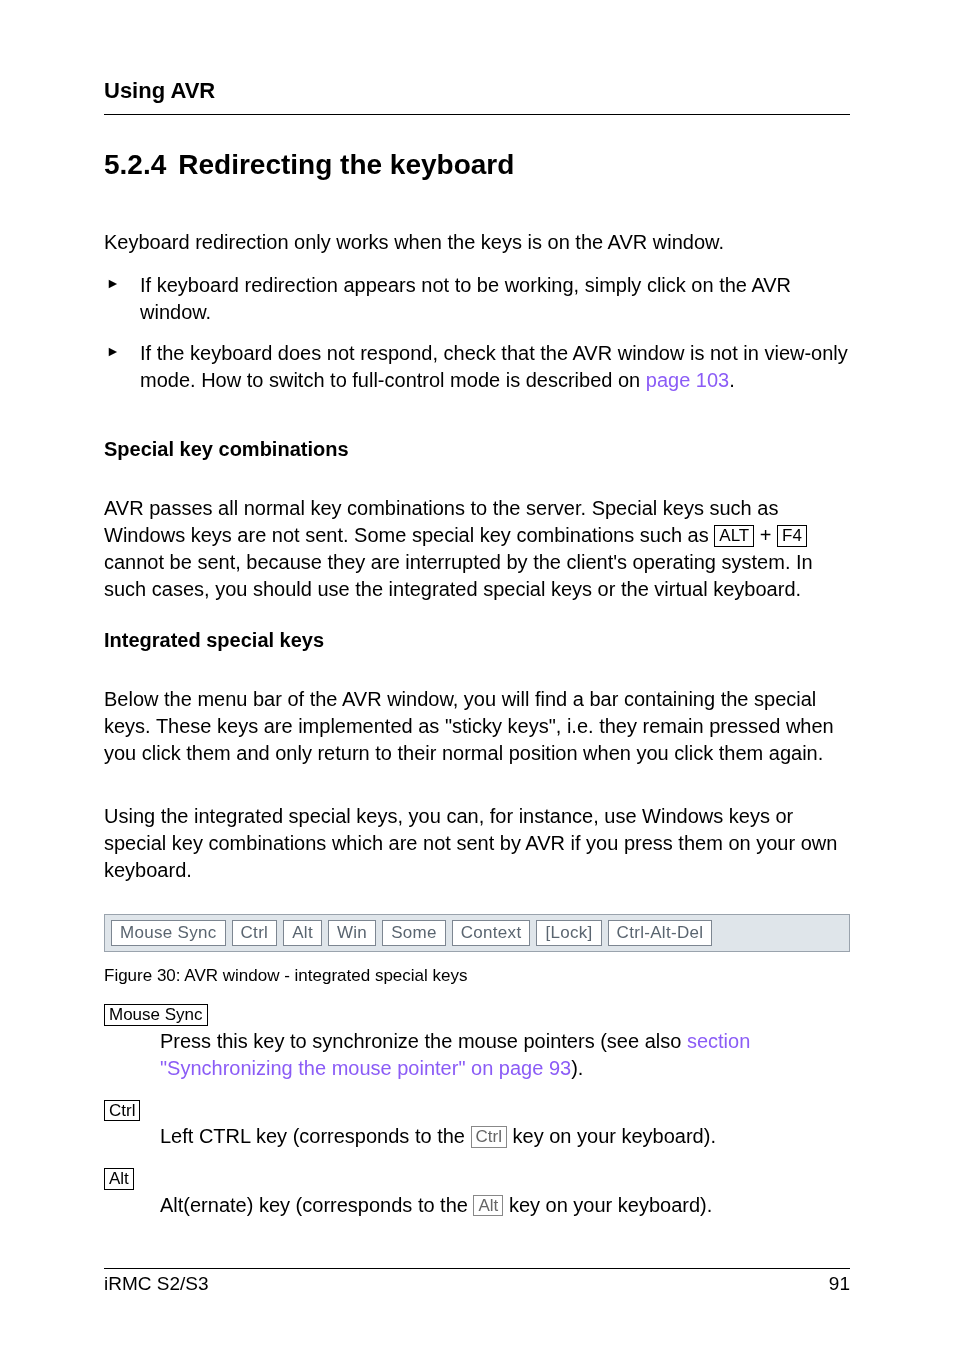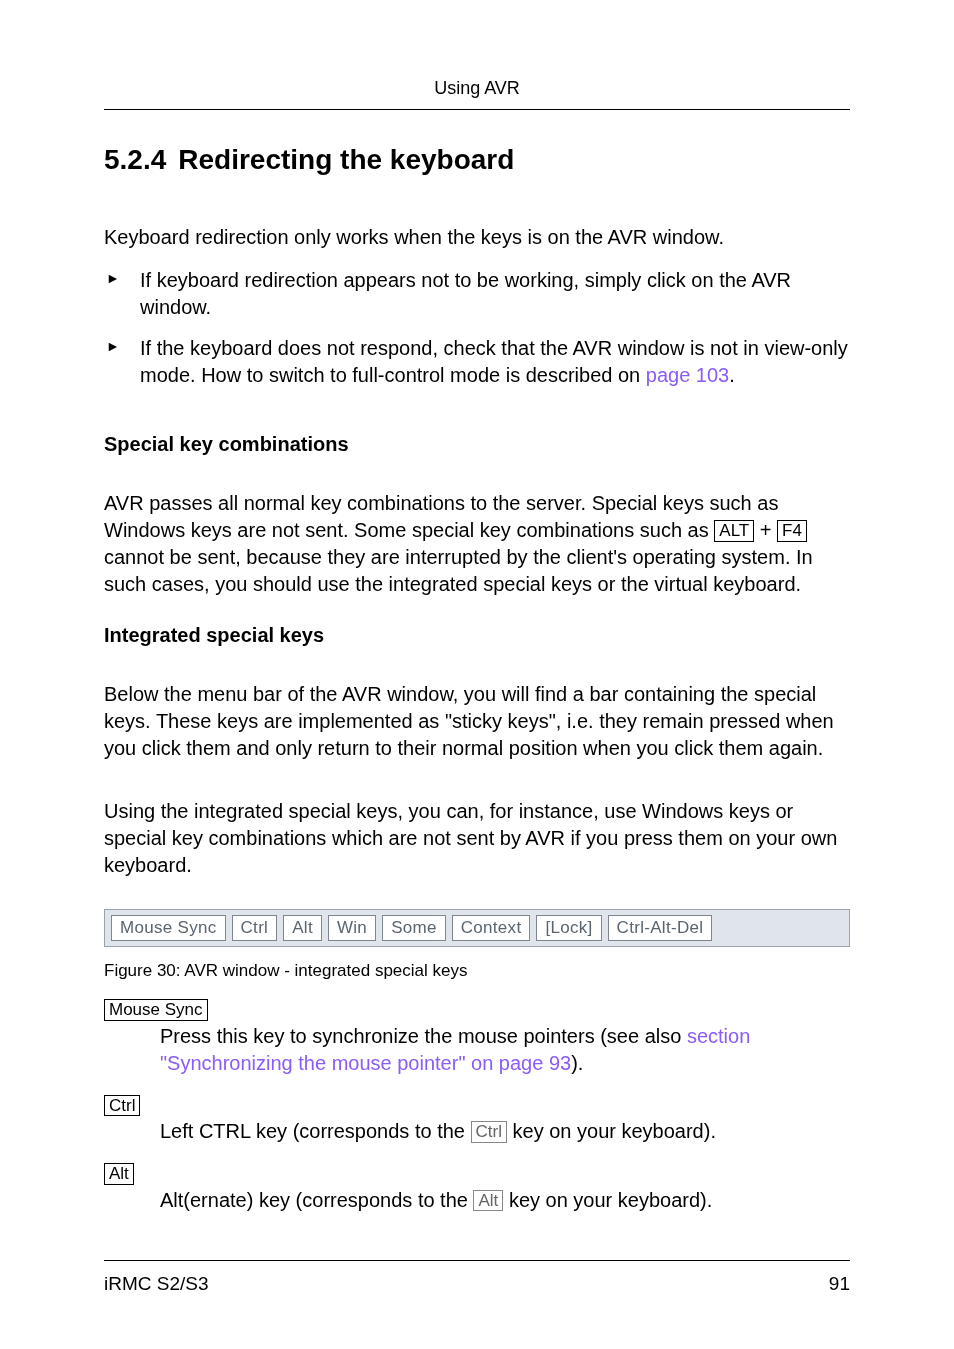--- a/index.html
+++ b/index.html
@@ -12,23 +12,23 @@
   .page {
     width: 954px;
     height: 1349px;
     box-sizing: border-box;
     padding: 78px 104px 40px 104px;
     position: relative;
     display: flex;
     flex-direction: column;
   }
   .header {
-    text-align: center;
-    font-weight: normal;
-    font-size: 18px;
+    text-align: left;
+    font-weight: bold;
+    font-size: 22px;
     padding-bottom: 10px;
     border-bottom: 1px solid #000;
     margin-bottom: 34px;
   }
   .section-title {
     font-size: 28px;
     font-weight: bold;
     margin-bottom: 28px;
   }
   .sec-num {
@@ -126,21 +126,21 @@
     line-height: 1.35;
     margin-left: 56px;
     margin-bottom: 10px;
   }
   .footer {
     position: absolute;
     left: 104px;
     right: 104px;
     bottom: 54px;
     border-top: 1px solid #000;
-    padding-top: 12px;
+    padding-top: 4px;
     display: flex;
     justify-content: space-between;
     align-items: baseline;
     font-size: 19px;
   }
 </style>
 </head>
 <body>
 
 <div class="page">

